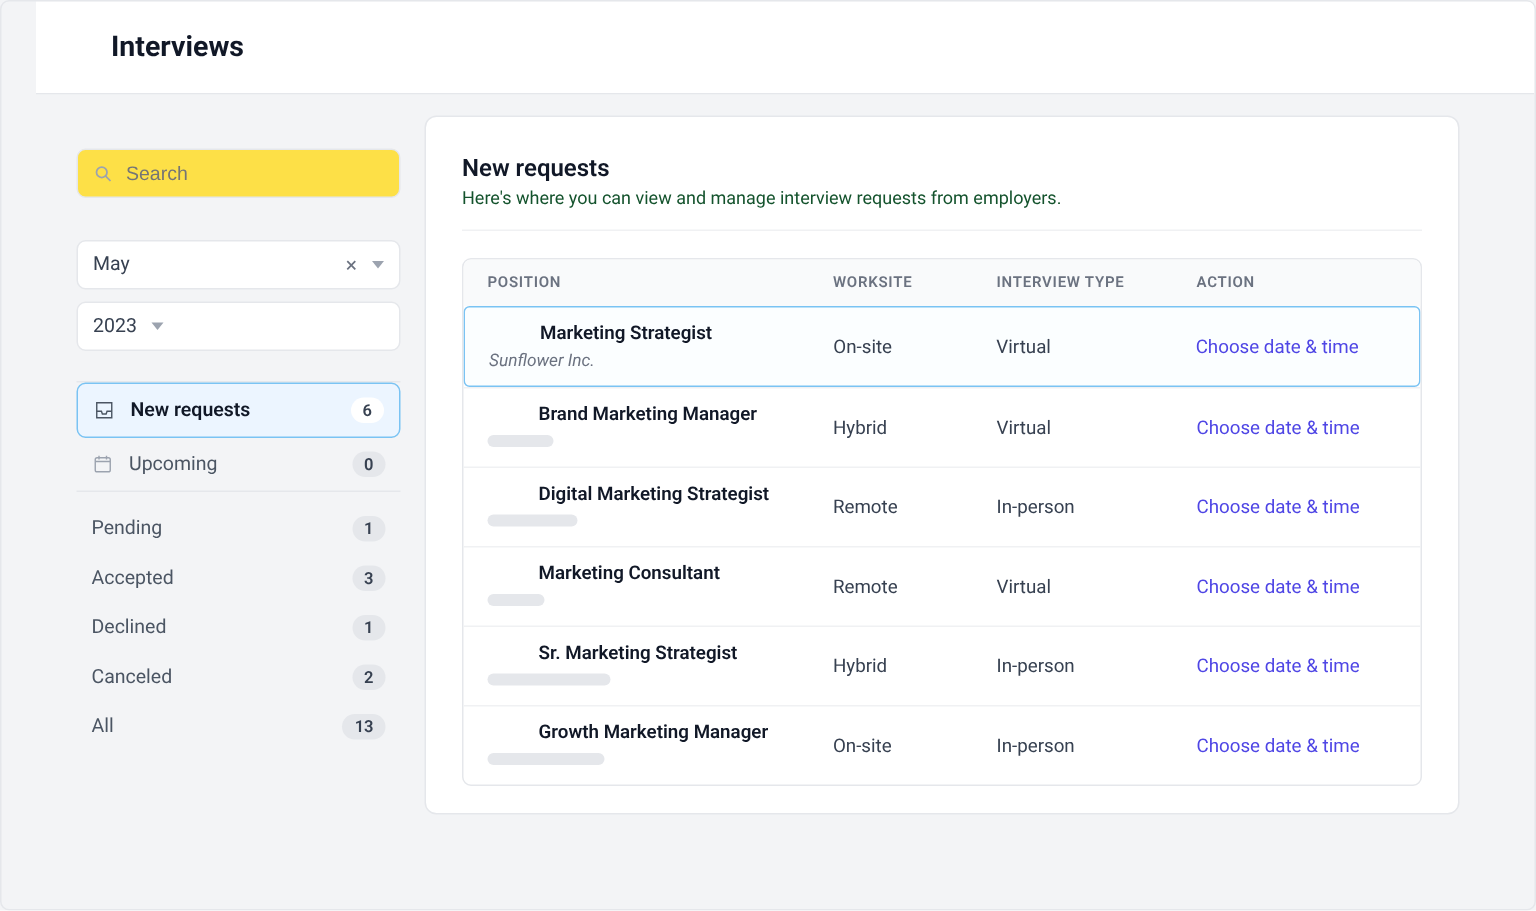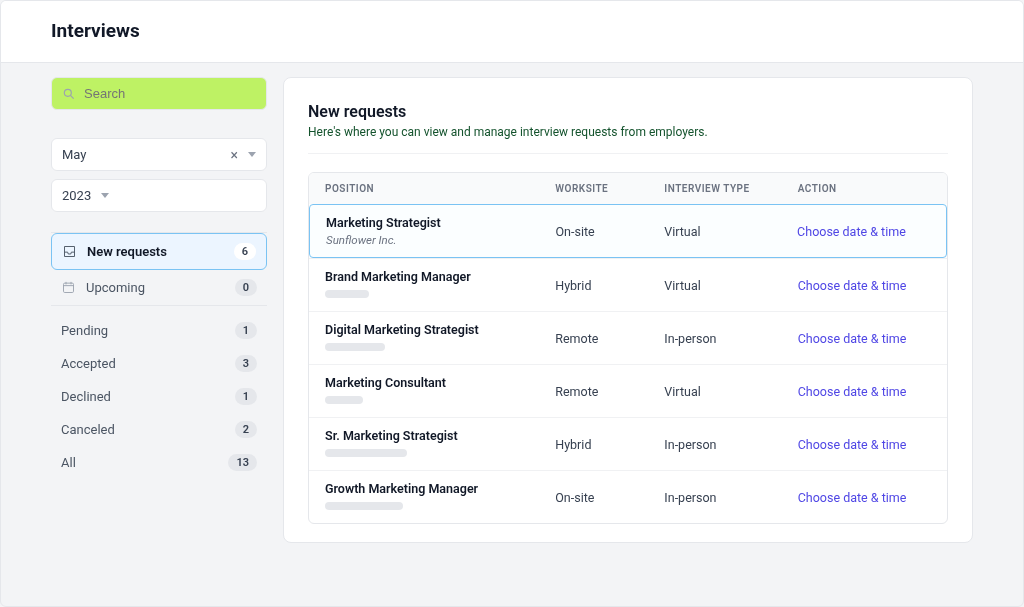--- a/index.html
+++ b/index.html
@@ -15,44 +15,46 @@
     margin: 0 auto;
     background: #f3f4f6;
     border: 1px solid #e5e7eb;
     border-radius: 6px;
     overflow: hidden;
   }
   .topbar {
     background: #fff;
     padding: 18px 42px 20px 50px;
     border-bottom: 1px solid #e5e7eb;
+    margin-left: 23px;
   }
   .topbar h1 {
     font-size: 19px;
     font-weight: 700;
     color: #111827;
   }
   .content {
     display: flex;
     padding: 14px 50px 20px 50px;
     gap: 16px;
   }
   .sidebar {
     width: 216px;
     flex: 0 0 216px;
   }
   .search {
     display: flex;
     align-items: center;
-    background: #bef264;
+    background: #fde047;
     border: 1px solid #e5e7eb;
     border-radius: 6px;
     padding: 8px 10px;
     margin-bottom: 28px;
     gap: 8px;
+    margin-top: 22px;
   }
   .search input {
     border: none;
     outline: none;
     font-size: 13px;
     color: #6b7280;
     width: 100%;
     background: transparent;
   }
   .date-row {
@@ -184,20 +186,21 @@
   .trow.active {
     border: 1px solid #7ac3f3;
     background: #fbfeff;
     border-radius: 4px;
   }
   .pos-title {
     font-size: 12.5px;
     font-weight: 600;
     color: #111827;
     margin-bottom: 3px;
+    margin-left: 34px;
   }
   .pos-sub {
     font-size: 11.5px;
     color: #6b7280;
     font-style: italic;
   }
   .skel {
     display: inline-block;
     background: #e5e7eb;
     height: 8px;

